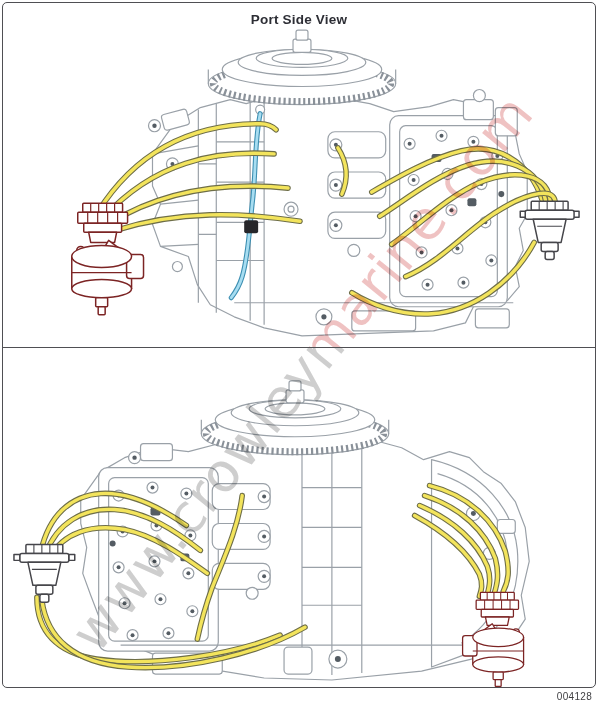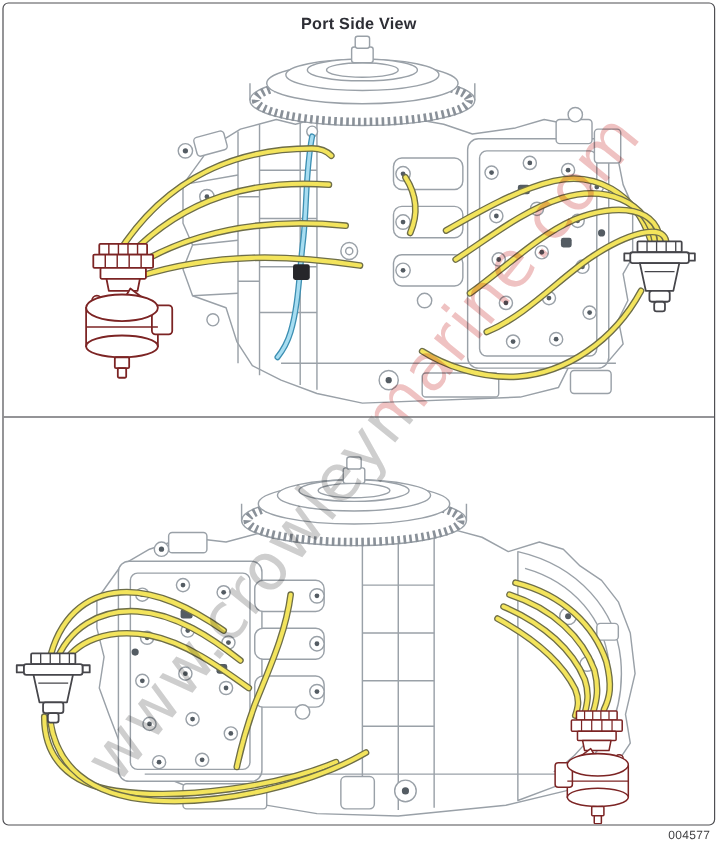--- a/index.html
+++ b/index.html
@@ -316,14 +316,14 @@
           <ellipse class="red" cx="99" cy="252" rx="30" ry="11"></ellipse>
           <path class="redl" d="M69,268 H129"></path>
           <rect class="red" x="93" y="293" width="12" height="9" rx="1"></rect>
           <rect class="red" x="95.5" y="302" width="7" height="8" rx="1"></rect>
         </g>
       </svg>
       <div class="wm wm-gray">www.crowleymarine.com</div>
     </section>
   </div>
 
-  <div class="fig-num">004577</div>
+  <div class="fig-num">004128</div>
 </div>
 
 </body></html>

